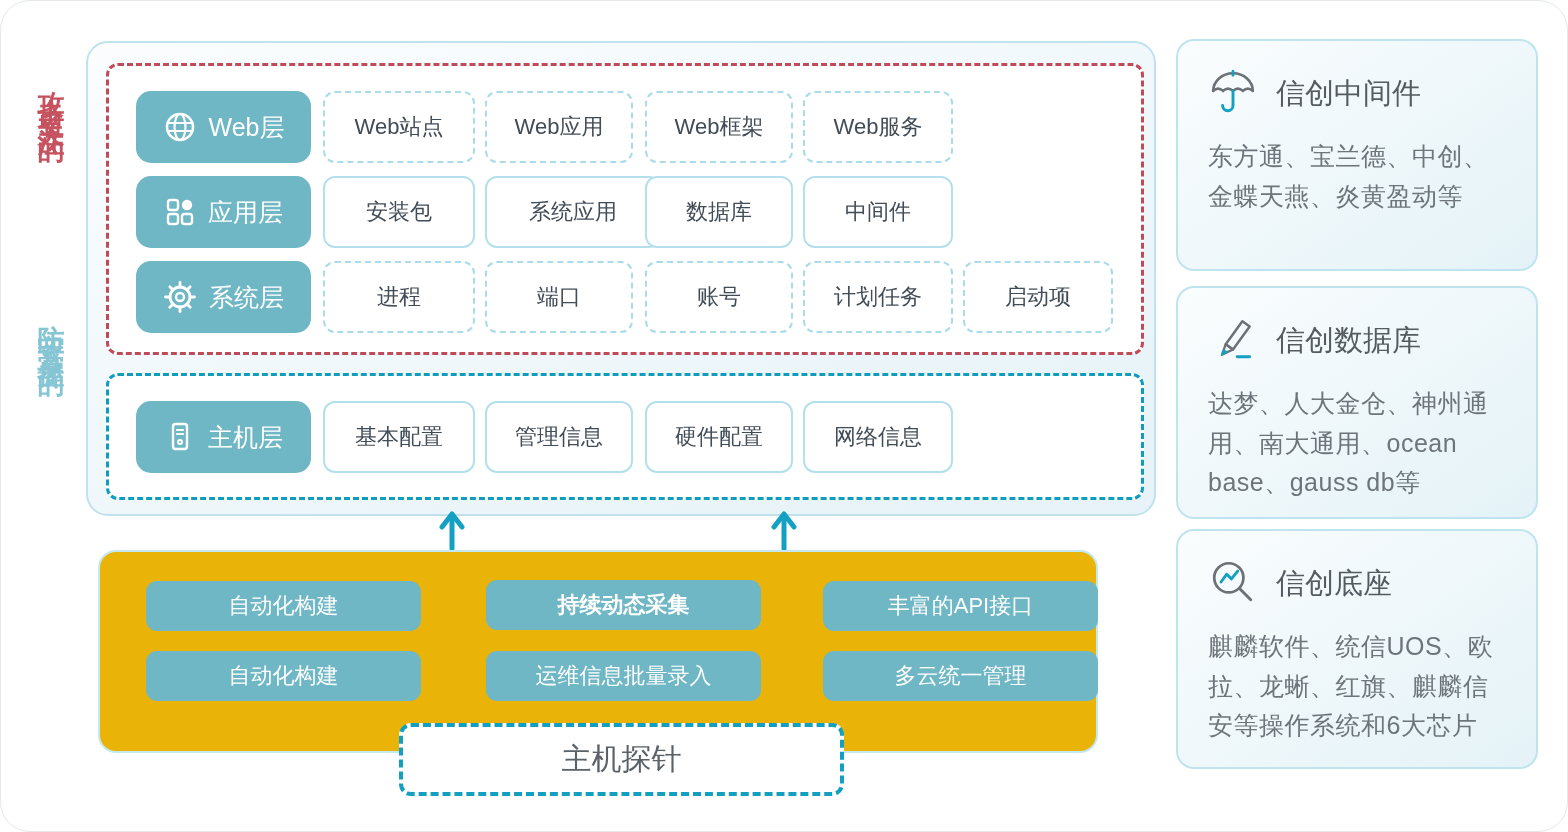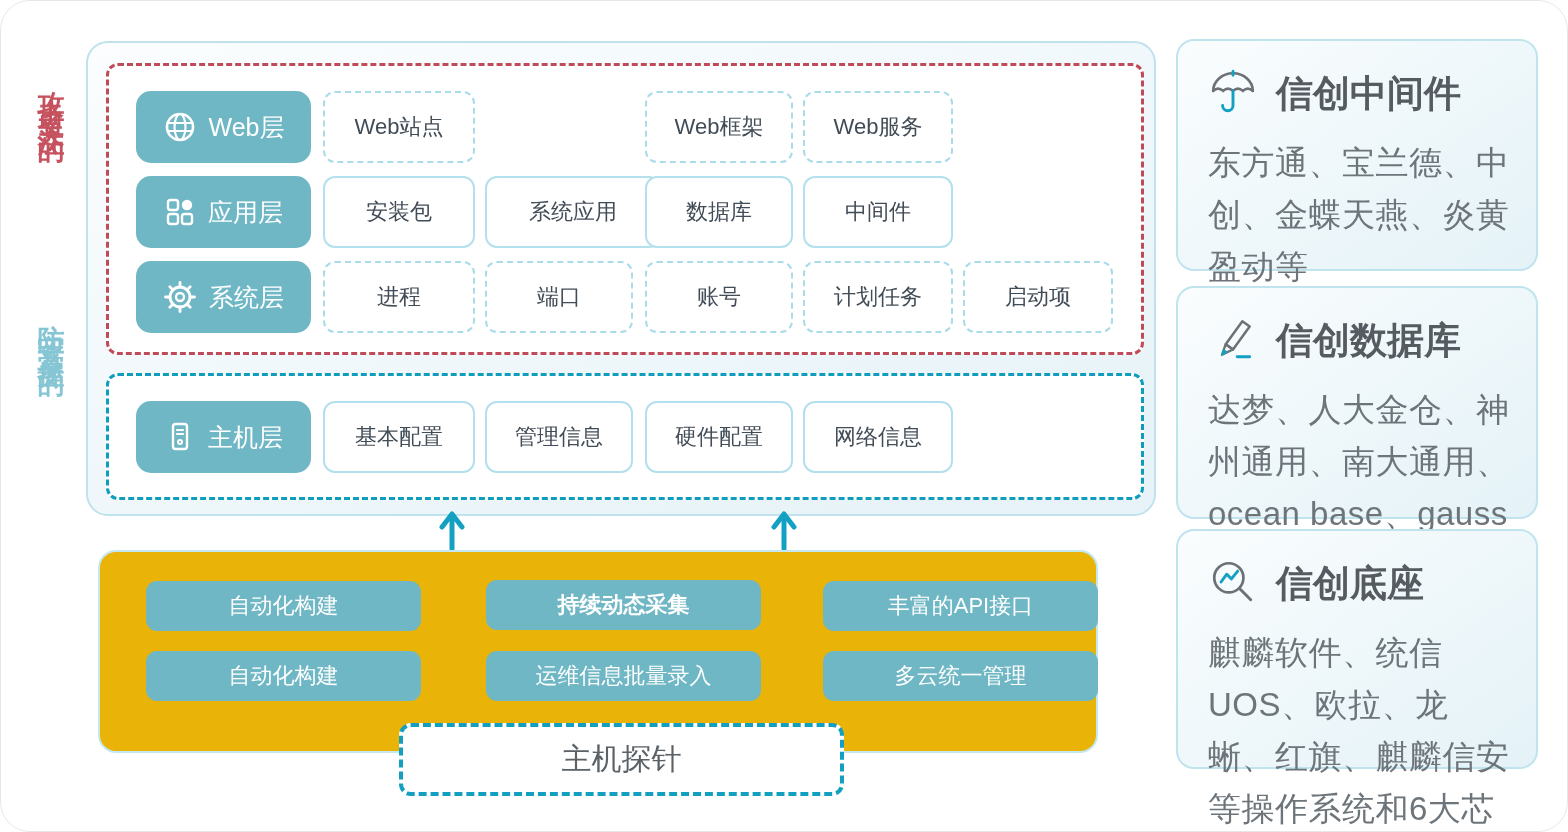--- a/index.html
+++ b/index.html
@@ -48,22 +48,22 @@
 
   
   .side-panel{position:absolute;left:1175px;width:362px;
               border:2px solid #bfe4ee;border-radius:18px;
               background:linear-gradient(145deg,#fafdfe 0%,#e4f2f7 100%);
               padding:26px 26px 0 30px;}
   .side-panel.p1{top:38px;height:232px;}
   .side-panel.p2{top:285px;height:233px;}
   .side-panel.p3{top:528px;height:240px;}
   .side-head{display:flex;align-items:center;gap:18px;margin-bottom:16px;}
-  .side-title{font-size:37px;font-weight:700;color:#555b61;}
-  .side-body{font-size:33px;color:#6d757b;line-height:1.58;letter-spacing:0.5px;}
+  .side-title{font-size:29px;font-weight:400;color:#555b61;}
+  .side-body{font-size:25px;color:#6d757b;line-height:1.58;letter-spacing:0.5px;}
 </style>
 </head>
 <body>
 
 <div class="canvas">
 
   <div class="vlabel attacker">攻击者关注的</div>
   <div class="vlabel defender">防守方掌握的</div>
 
   <div class="main-panel">
@@ -75,20 +75,21 @@
             <span style="display: flex;">
               <svg width="34" height="34" viewBox="0 0 34 34" fill="none">
                 <circle cx="17" cy="17" r="13" stroke="#fff" stroke-width="2.6"></circle>
                 <ellipse cx="17" cy="17" rx="5.5" ry="13" stroke="#fff" stroke-width="2.2"></ellipse>
                 <path d="M4.5 13 H29.5 M4.5 21 H29.5" stroke="#fff" stroke-width="2.2"></path>
               </svg>
             </span>
             <span>Web层</span>
           </div>
           <div class="layer-item dashed" style="left: 235px; width: 152px;">Web站点</div>
+          <div class="layer-item dashed" style="left: 397px; width: 148px;">Web应用</div>
           <div class="layer-item dashed" style="left: 557px; width: 148px;">Web框架</div>
           <div class="layer-item dashed" style="left: 715px; width: 150px;">Web服务</div>
         </div>
         <div class="layer-row" style="top: 133px;">
           <div class="layer-label">
             <span style="display: flex;">
               <svg width="32" height="32" viewBox="0 0 32 32" fill="none">
                 <rect x="4" y="4" width="10" height="10" rx="2.5" stroke="#fff" stroke-width="2.4"></rect>
                 <rect x="4" y="18" width="10" height="10" rx="2.5" stroke="#fff" stroke-width="2.4"></rect>
                 <rect x="18" y="18" width="10" height="10" rx="2.5" stroke="#fff" stroke-width="2.4"></rect>

